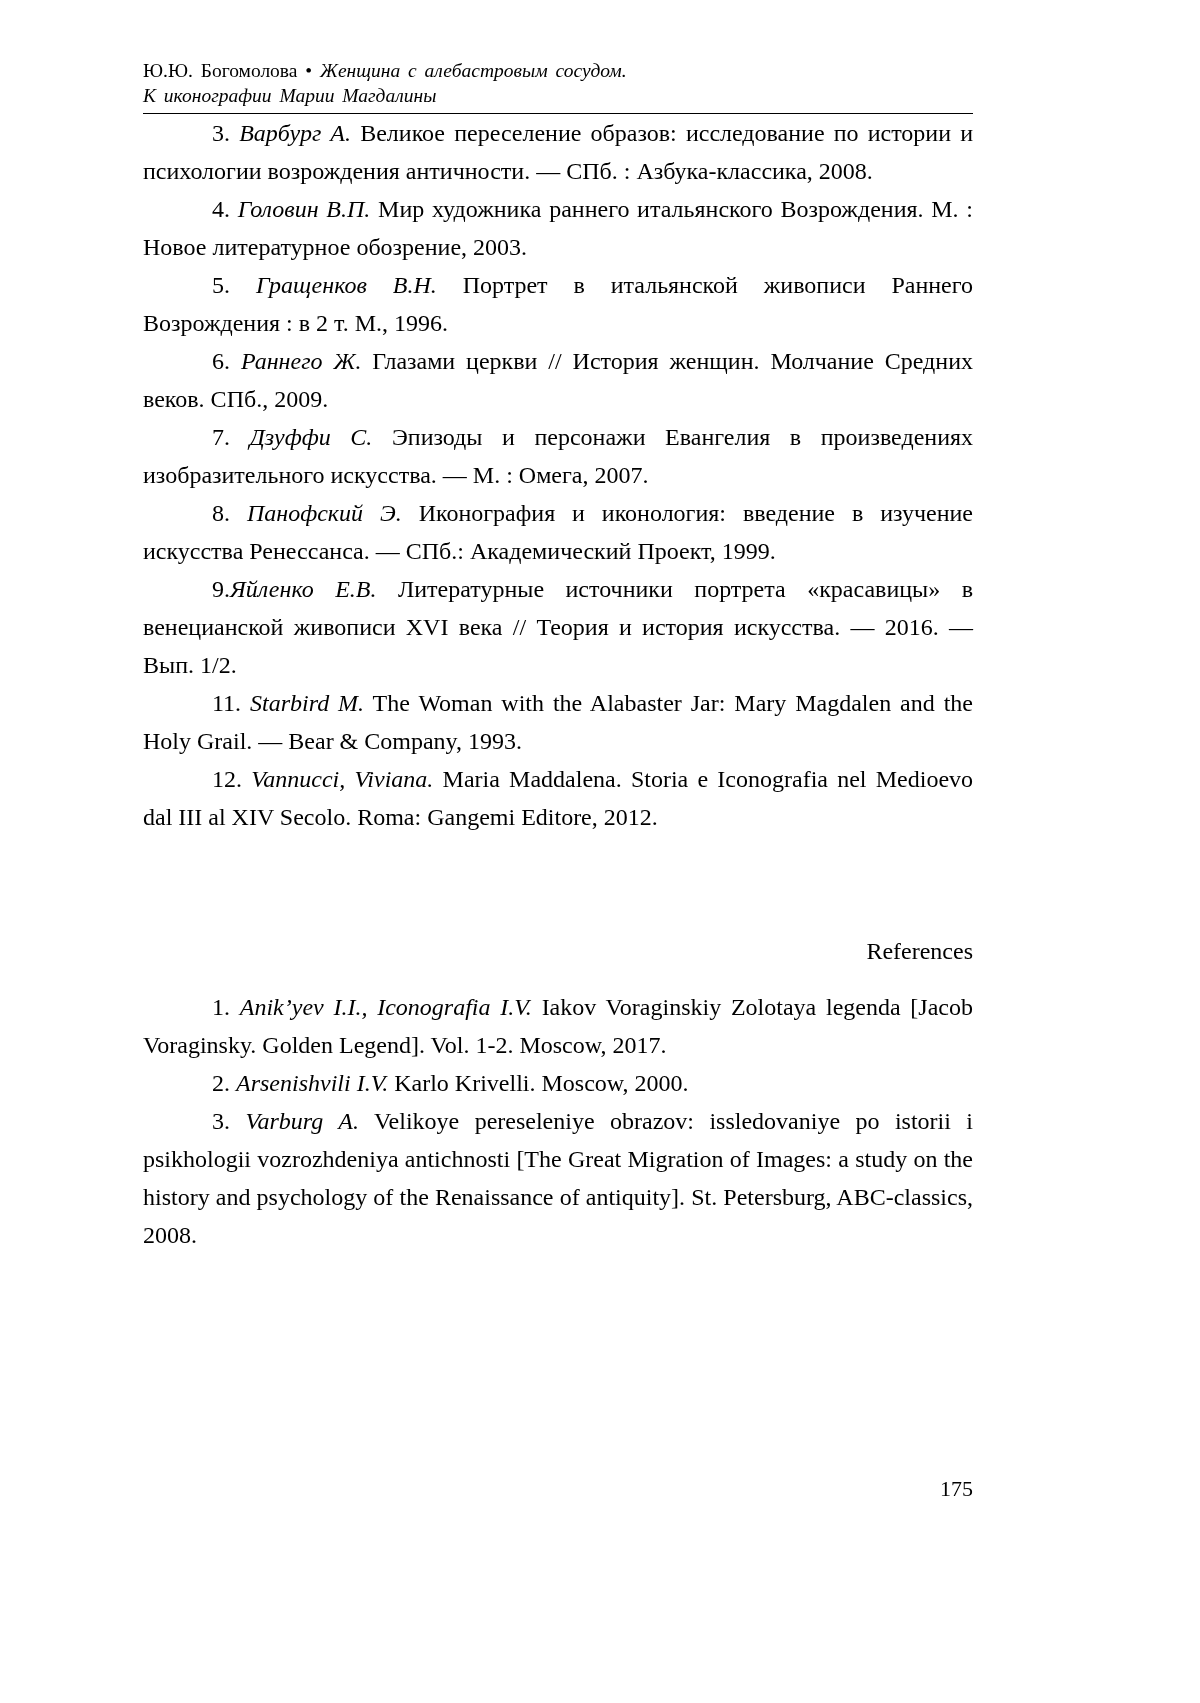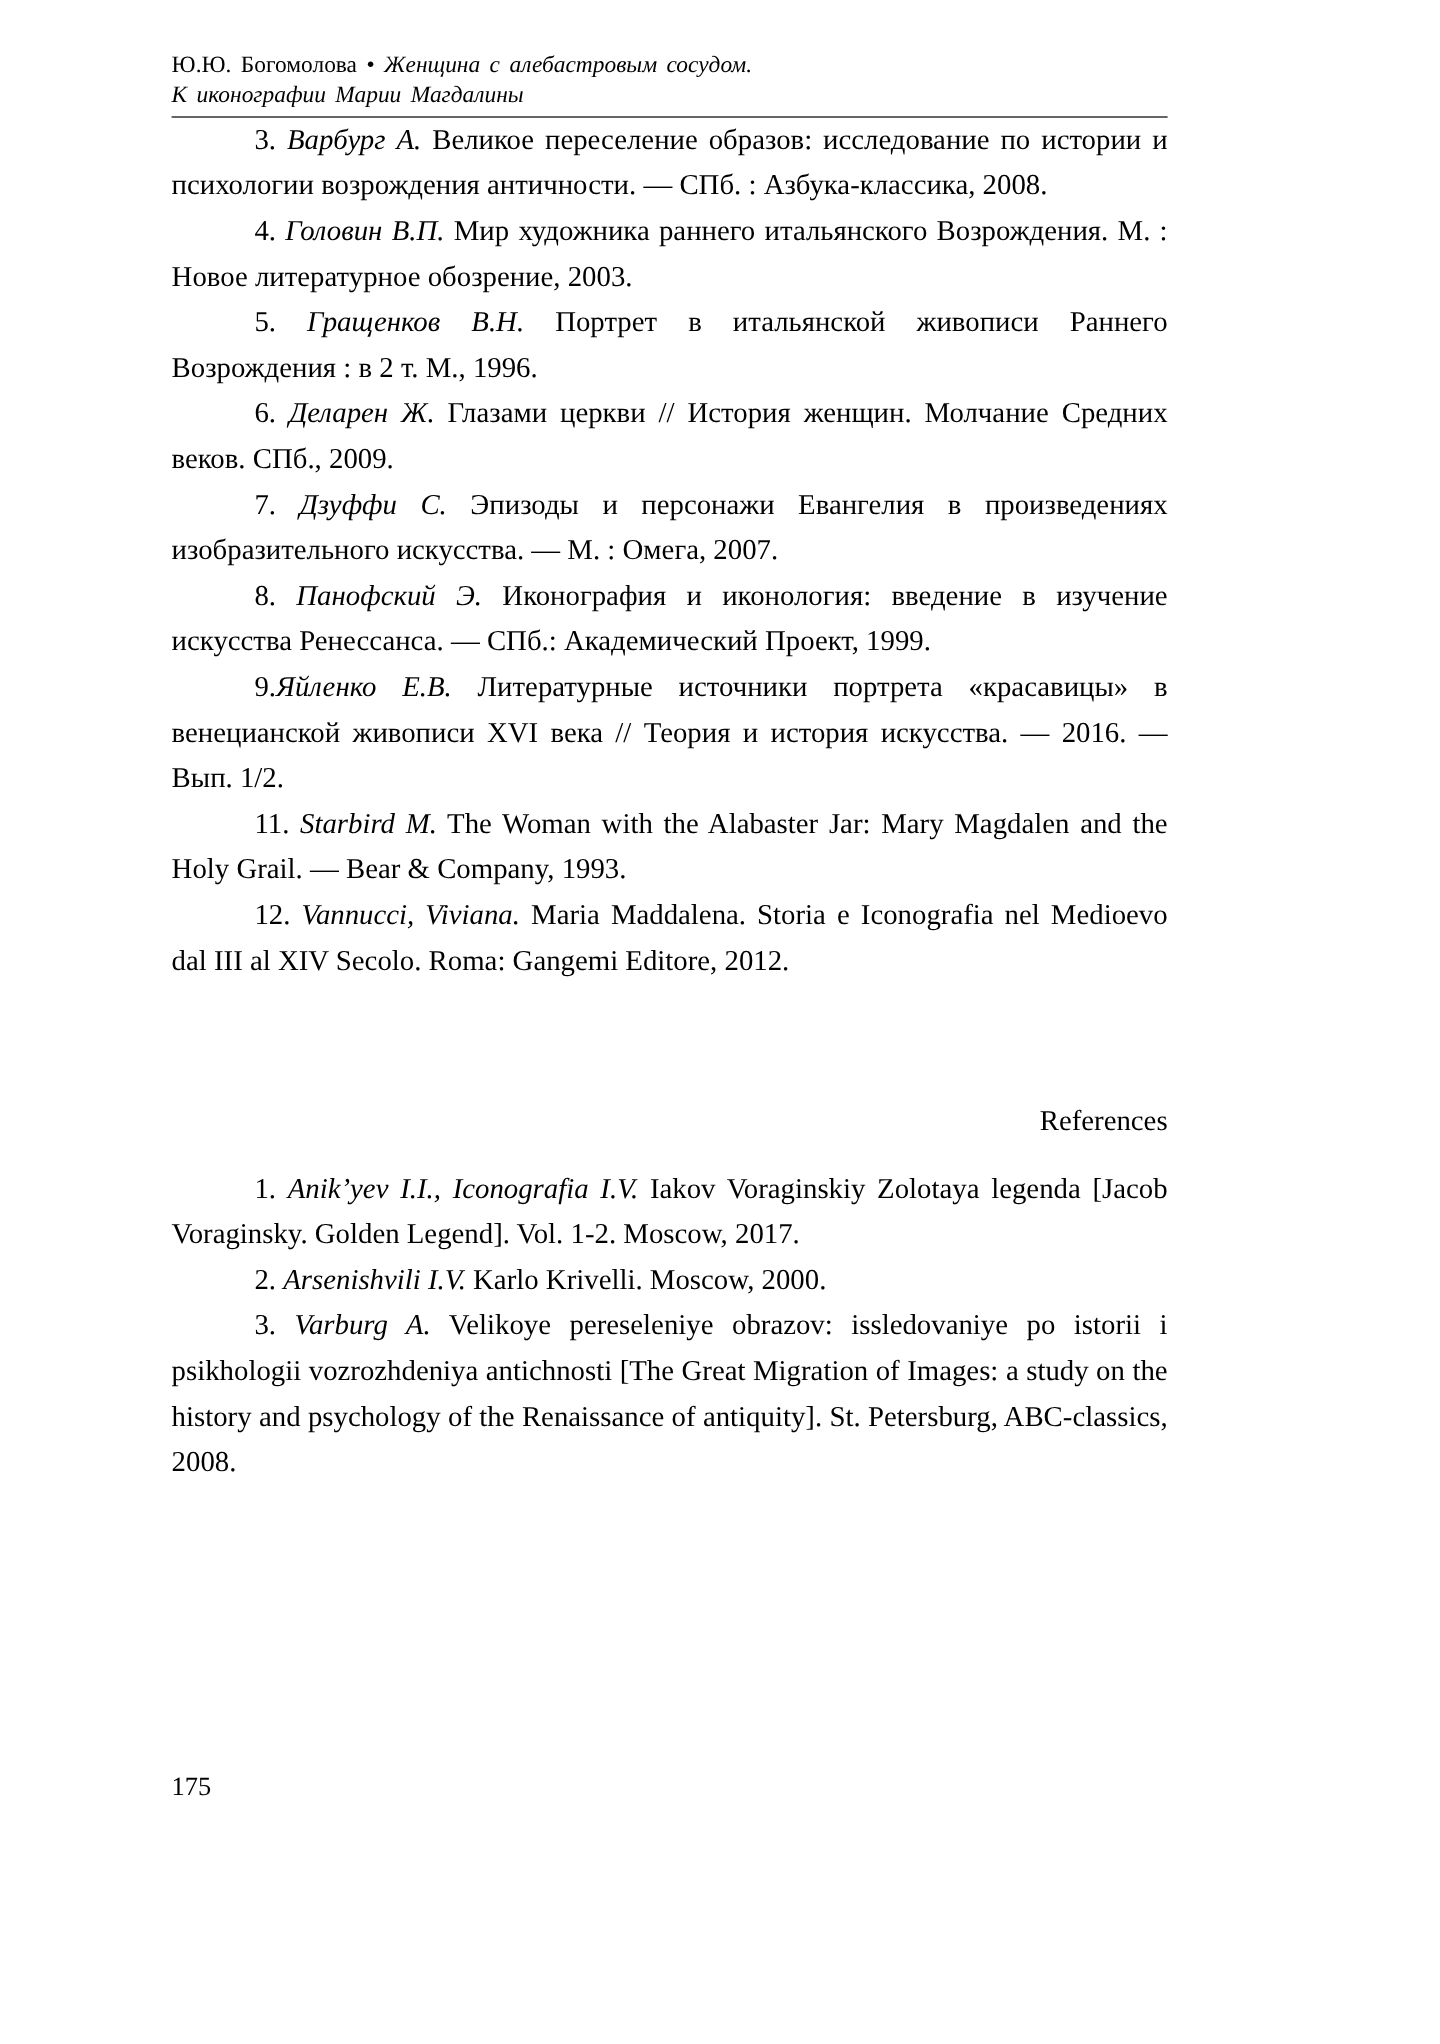--- a/index.html
+++ b/index.html
@@ -12,21 +12,21 @@
   .page {
     position: relative;
     width: 1200px;
     height: 1703px;
     background: #ffffff;
     overflow: hidden;
   }
   .content {
     position: absolute;
     left: 143px;
-    top: 0;
+    top: 16px;
     width: 830px;
   }
   
   .running-header {
     padding-top: 42px;
     font-size: 19.5px;
     line-height: 25px;
     word-spacing: 3px;
   }
   .running-header .italic { font-style: italic; }
@@ -51,21 +51,21 @@
     font-size: 24px;
     font-weight: normal;
     text-align: right;
     margin: 96px 0 18px 0;
   }
   .page-number {
     position: absolute;
     top: 1476px;
     left: 143px;
     width: 830px;
-    text-align: left;
+    text-align: right;
     font-size: 22px;
   }
 </style>
 </head>
 <body>
 
 <div class="page">
   <div class="content">
 
     <header class="running-header">
@@ -77,21 +77,21 @@
       <div class="italic">К иконографии Марии Магдалины</div>
       <hr class="header-rule">
     </header>
 
     <main class="body-text">
 
       <section>
         <p class="ref"><span>3.</span> <span class="italic">Варбург А.</span> <span>Великое переселение образов: исследование по истории и психологии возрождения античности. — СПб. : Азбука-классика, 2008.</span></p>
         <p class="ref"><span>4.</span> <span class="italic">Головин В.П.</span> <span>Мир художника раннего итальянского Возрождения. М. : Новое литературное обозрение, 2003.</span></p>
         <p class="ref"><span>5.</span> <span class="italic">Гращенков В.Н.</span> <span>Портрет в итальянской живописи Раннего Возрождения : в 2 т. М., 1996.</span></p>
-        <p class="ref"><span>6.</span> <span class="italic">Деларен Ж.</span> <span>Глазами церкви // История женщин. Молчание Средних веков. СПб., 2009.</span></p>
+        <p class="ref"><span>6.</span> <span class="italic">Раннего Ж.</span> <span>Глазами церкви // История женщин. Молчание Средних веков. СПб., 2009.</span></p>
         <p class="ref"><span>7.</span> <span class="italic">Дзуффи С.</span> <span>Эпизоды и персонажи Евангелия в произведениях изобразительного искусства. — М. : Омега, 2007.</span></p>
         <p class="ref"><span>8.</span> <span class="italic">Панофский Э.</span> <span>Иконография и иконология: введение в изучение искусства Ренессанса. — СПб.: Академический Проект, 1999.</span></p>
         <p class="ref"><span>9.</span><span class="italic">Яйленко Е.В.</span> <span>Литературные источники портрета «красавицы» в венецианской живописи XVI века // Теория и история искусства. — 2016. — Вып. 1/2.</span></p>
         <p class="ref"><span>11.</span> <span class="italic">Starbird M.</span> <span>The Woman with the Alabaster Jar: Mary Magdalen and the Holy Grail. — Bear &amp; Company, 1993.</span></p>
         <p class="ref"><span>12.</span> <span class="italic">Vannucci, Viviana.</span> <span>Maria Maddalena. Storia e Iconografia nel Medioevo dal III al XIV Secolo. Roma: Gangemi Editore, 2012.</span></p>
       </section>
 
       <h2 class="refs-heading">References</h2>
 
       <section>

